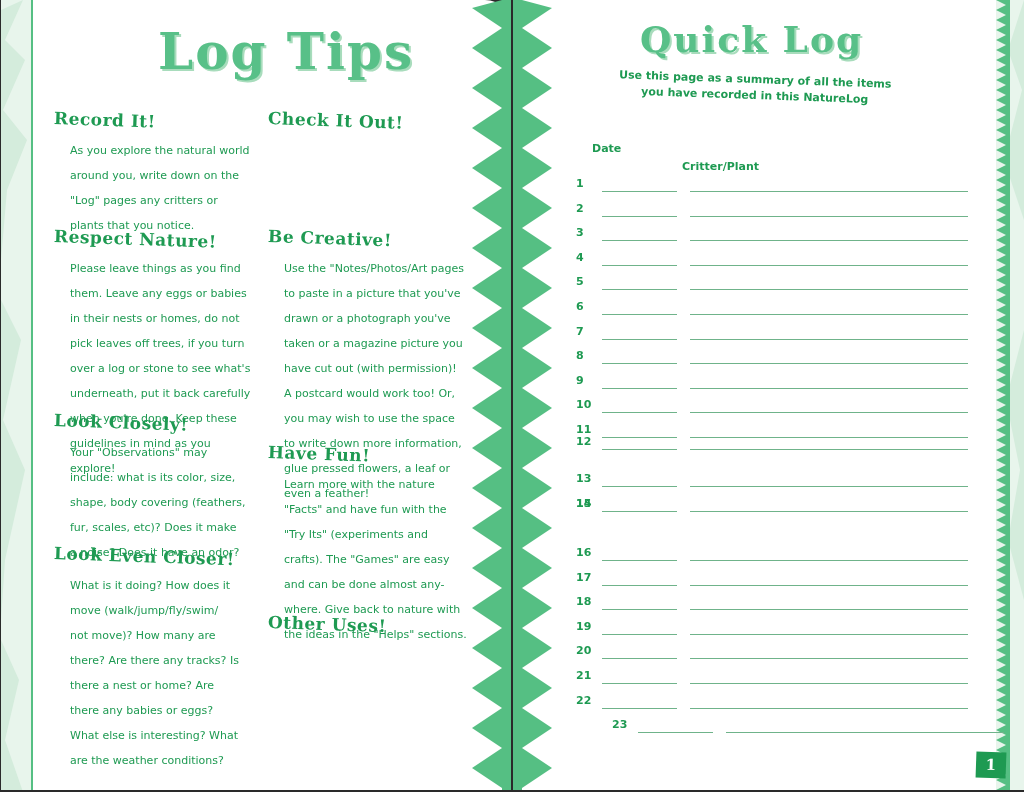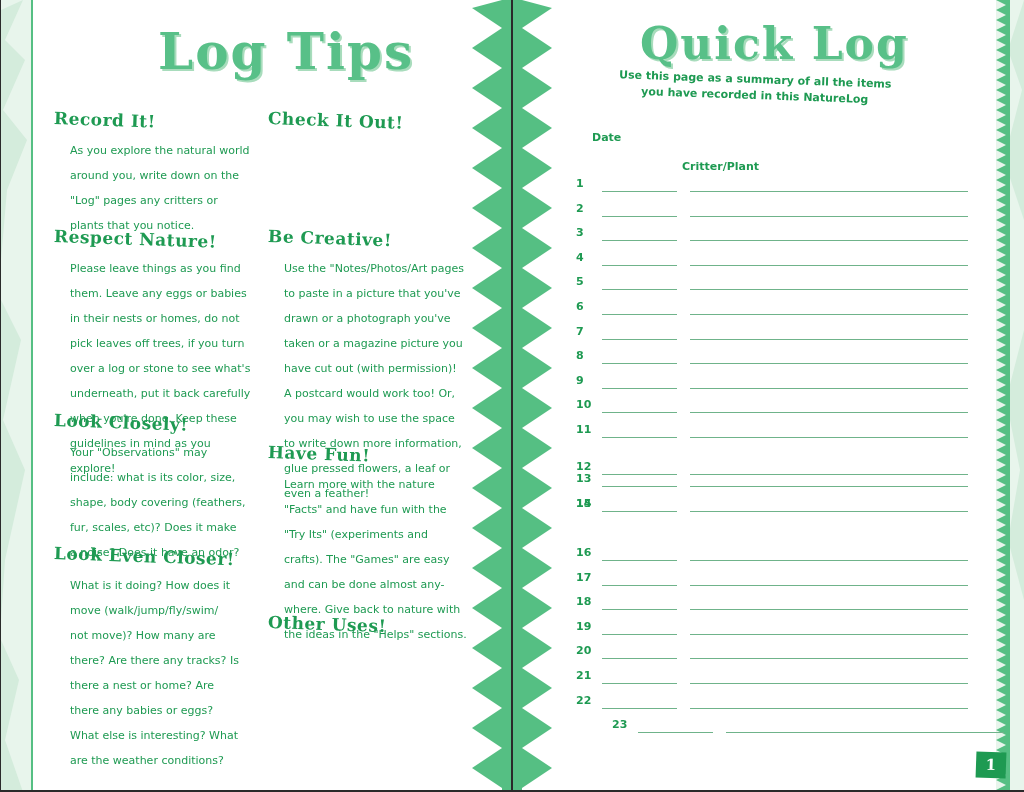--- a/index.html
+++ b/index.html
@@ -4,41 +4,41 @@
   <style>
     html, body { margin: 0; padding: 0; }
     body {
       width: 1024px; height: 792px; overflow: hidden; position: relative;
       background: #ffffff;
       font-family: "DejaVu Sans", sans-serif;
       color: #1e9a52;
     }
     .spread { position: absolute; left: 0; top: 0; width: 1024px; height: 792px; }
     .page { position: absolute; top: 0; height: 792px; background: #fff; }
-    .page-left { left: 0; width: 512px; }
+    .page-left { left: 0; width: 512px; border-radius: 27px; }
     .page-right { left: 512px; width: 512px; }
 
     
     .strip { position: absolute; top: 0; height: 792px; background: #e8f5ec; overflow: hidden; }
     .strip-left { left: 0; width: 32px; border-left: 1px solid #2a2a2a; }
     .strip-right { right: 0; width: 28px; }
     .strip svg, .divider svg { position: absolute; top: 0; left: 0; }
 
     .divider { position: absolute; left: 462px; top: 0; width: 100px; height: 792px; }
     .spine { position: absolute; left: 511px; top: 0; width: 2px; height: 792px; background: #2a2a2a; }
     .topline { position: absolute; left: 0; top: 0; width: 1024px; height: 2px; background: #2a2a2a; }
     .bottomline { position: absolute; left: 0; bottom: 0; width: 1024px; height: 2px; background: #2a2a2a; }
 
     
     .big-title {
       position: absolute; font-family: "DejaVu Serif", serif; font-weight: bold;
       color: #58c088; letter-spacing: 2px; text-shadow: 2px 2px 0 #a8dcbc;
     }
     .title-left { left: 158px; top: 22px; font-size: 50px; }
-    .title-right { left: 640px; top: 18px; font-size: 44px; }
+    .title-right { left: 640px; top: 18px; font-size: 36px; }
     .subtitle {
       position: absolute; left: 600px; top: 72px; width: 310px; text-align: center;
       font-size: 11px; font-weight: bold; color: #1e9a52; line-height: 16px;
       transform: rotate(2deg);
     }
 
     
     .tip { position: absolute; width: 205px; }
     .tip h2 {
       margin: 0 0 10px 0; font-family: "DejaVu Serif", serif; font-weight: bold;
@@ -166,21 +166,21 @@
       </svg>
   </div>
   <div class="spine"></div>
 
   <div class="big-title title-right">Quick Log</div>
   <div class="subtitle">
     <div>Use this page as a summary of all the items</div>
     <div>you have recorded in this NatureLog</div>
   </div>
 
-  <div class="col-head" style="left:592px;">Date</div>
+  <div class="col-head" style="left:592px;margin-top:11px;">Date</div>
   <div class="col-head" style="left:682px;margin-top:29px;">Critter/Plant</div>
 
   <div id="log-rows">
       <div class="log-row" style="top: 177px;">
         <span class="log-num">1</span>
         <span class="log-date"></span>
         <span class="log-critter"></span>
       </div>
       <div class="log-row" style="top: 201.6px;">
         <span class="log-num">2</span>
@@ -225,21 +225,21 @@
       <div class="log-row" style="top: 398.4px;">
         <span class="log-num">10</span>
         <span class="log-date"></span>
         <span class="log-critter"></span>
       </div>
       <div class="log-row" style="top: 423px;">
         <span class="log-num">11</span>
         <span class="log-date"></span>
         <span class="log-critter"></span>
       </div>
-      <div class="log-row" style="top: 460px;">
+      <div class="log-row" style="top: 435px;">
         <span class="log-num">12</span>
         <span class="log-date"></span>
         <span class="log-critter"></span>
       </div>
       <div class="log-row" style="top: 472.2px;">
         <span class="log-num">13</span>
         <span class="log-date"></span>
         <span class="log-critter"></span>
       </div>
       <div class="log-row" style="top: 496.8px;">

